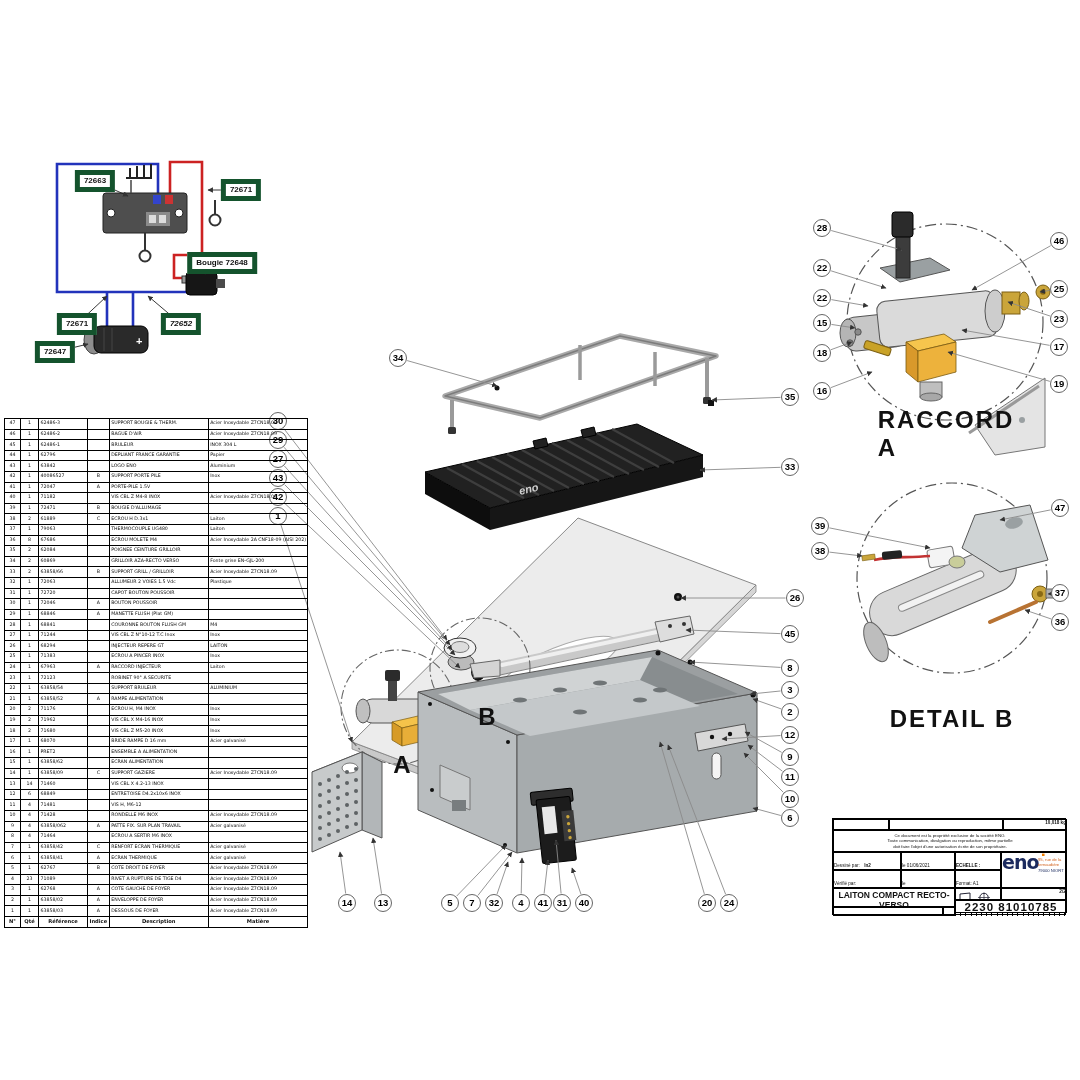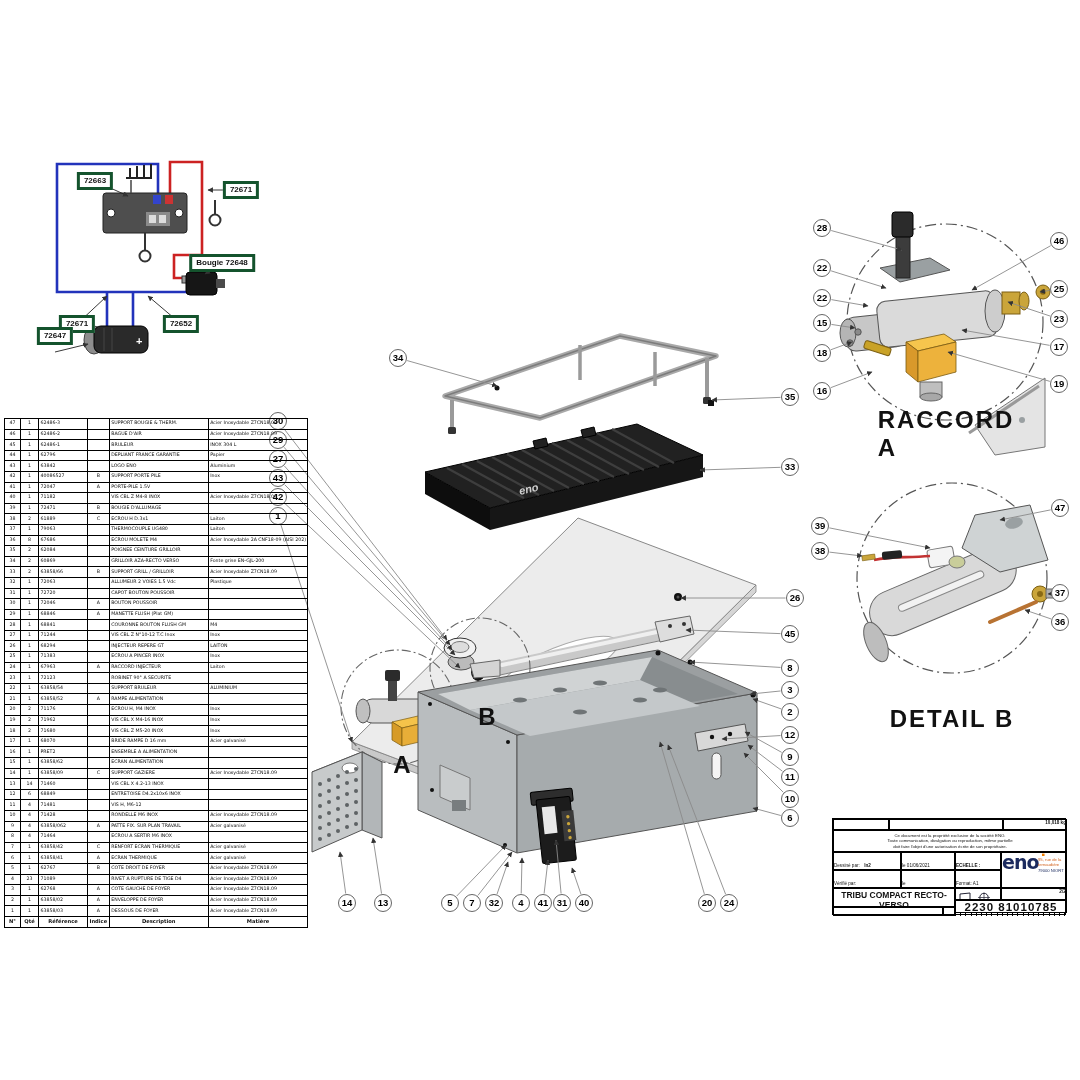--- a/index.html
+++ b/index.html
@@ -9,21 +9,21 @@
   #art-svg{z-index:1;}
   #leader-svg{z-index:2;pointer-events:none;}
   .layer{position:absolute;left:0;top:0;width:100%;height:100%;z-index:3;}
 
   
   .callout{position:absolute;width:18px;height:18px;border:1.2px solid #666;border-radius:50%;
            background:#fff;box-sizing:border-box;text-align:center;font:bold 9.5px/15px "Liberation Sans",sans-serif;
            transform:translate(-50%,-50%);color:#000;}
 
   
-  .wlabel{position:absolute;border:3px solid #14532d;background:#fff;padding:1px 4px;
+  .wlabel{position:absolute;border:5px solid #14532d;background:#fff;padding:1px 4px;
           font:bold 8px/10px "Liberation Sans",sans-serif;transform:translate(-50%,-50%);white-space:nowrap;}
 
   
   .bigletter{position:absolute;font:bold 24px "Liberation Sans",sans-serif;transform:translate(-50%,-50%);}
   .detail-caption{position:absolute;font:bold 24px "Liberation Sans",sans-serif;letter-spacing:2px;transform:translate(-50%,-50%);}
 
   
   #parts-table{position:absolute;left:4px;top:418px;border-collapse:collapse;table-layout:fixed;
                font:4.7px/1.05 "DejaVu Sans",sans-serif;}
   #parts-table td{border:0.6px solid #000;height:9.6px;padding:0 1.5px;overflow:hidden;white-space:nowrap;}
@@ -401,22 +401,22 @@
         <div class="callout" style="left: 1060px; top: 508px;">47</div>
         <div class="callout" style="left: 1060px; top: 593px;">37</div>
         <div class="callout" style="left: 1060px; top: 622px;">36</div>
       </div>
 
     <div id="wiring-label-layer">
         <div class="wlabel" style="left: 95px; top: 181px;">72663</div>
         <div class="wlabel" style="left: 241px; top: 190px;">72671</div>
         <div class="wlabel" style="left: 222px; top: 263px;">Bougie 72648</div>
         <div class="wlabel" style="left: 77px; top: 324px;">72671</div>
-        <div class="wlabel" style="left: 181px; top: 324px;">72652</div>
-        <div class="wlabel" style="left: 55px; top: 336px;">72647</div>
+        <div class="wlabel" style="left: 181px; top: 324px; font-style: italic;">72652</div>
+        <div class="wlabel" style="left: 55px; top: 352px;">72647</div>
       </div>
 
     <div class="bigletter" style="left:402px;top:765px;">A</div>
     <div class="bigletter" style="left:487px;top:717px;">B</div>
     <div class="detail-caption" style="left:946px;top:434px;">RACCORD A</div>
     <div class="detail-caption" style="left:952px;top:682px;margin-top:37px;">DETAIL B</div>
 
     <table id="parts-table">
         <tbody id="parts-tbody">
           <tr>
@@ -830,21 +830,21 @@
 
       <div class="tb" style="left:168px;top:33px;width:66px;height:36px;">
         <span id="eno-logo"><span>eno</span><span id="eno-dot">˙</span></span>
         <div class="addr" style="position:absolute;left:36px;top:4px;">
           <div>95, rue de la ternaudière</div>
           <div style="color:#1b2a5e;">79000 NIORT</div>
         </div>
       </div>
 
       <div class="tb" id="tb-title" style="left:0;top:69px;width:122px;height:19px;">
-        <div>TRIBU COMPACT RECTO-VERSO</div>
+        <div>LAITON COMPACT RECTO-VERSO</div>
 
       </div>
 
       <div class="tb" style="left:122px;top:69px;width:46px;height:12px;">
         <svg width="44" height="11" viewBox="0 0 44 11" style="position:static;">
           <path d="M4,2 L14,1 L14,10 L4,9 Z" fill="none" stroke="#223" stroke-width="1"></path>
           <circle cx="28" cy="5.5" r="4.2" fill="none" stroke="#223" stroke-width="1"></circle>
           <path d="M22,5.5 H34 M28,0.5 V10.5" stroke="#223" stroke-width="0.7"></path>
         </svg>
       </div>

